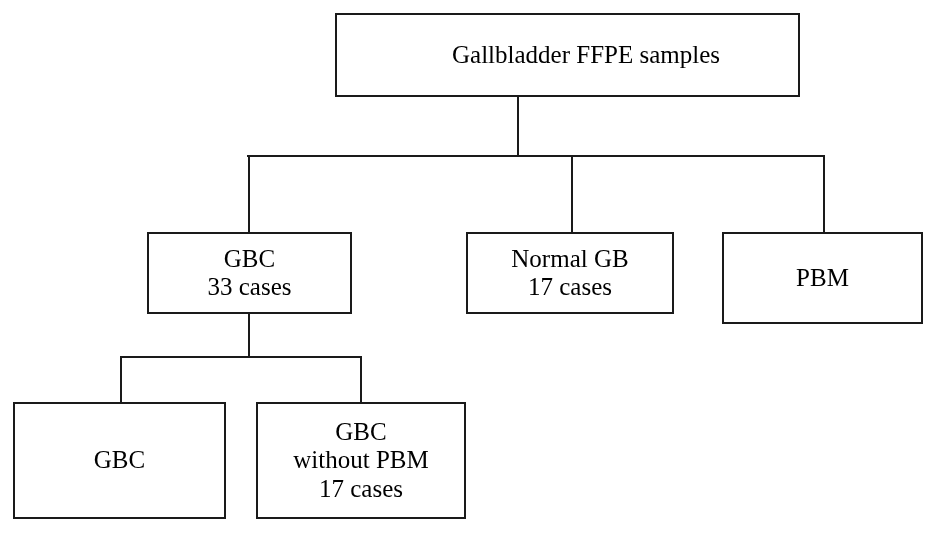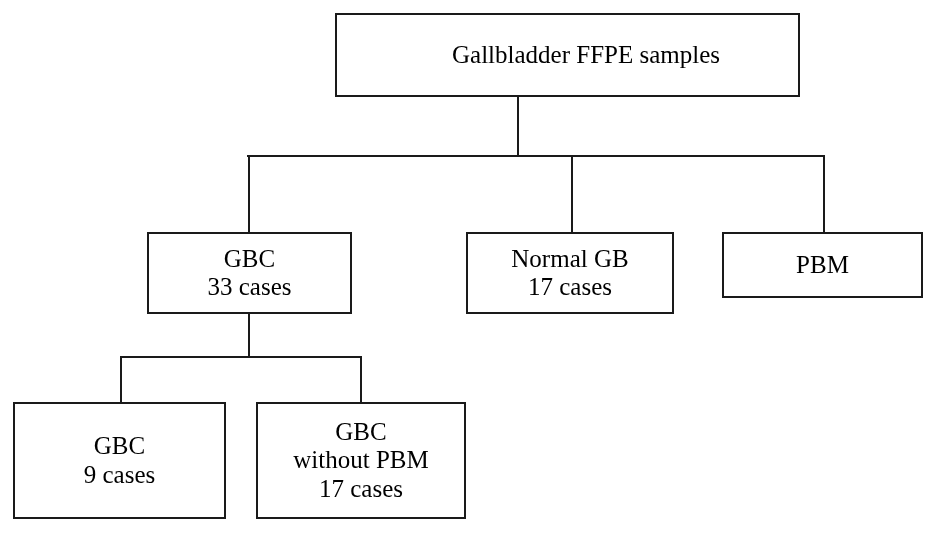--- a/index.html
+++ b/index.html
@@ -32,21 +32,21 @@
     z-index: 2;
   }
   .node .ln {
     display: block;
     white-space: nowrap;
   }
   
   #node-root      { left: 335px; top: 13px;  width: 465px; height: 84px;  font-size: 25px; padding-left: 37px; }
   #node-gbc       { left: 147px; top: 232px; width: 205px; height: 82px;  font-size: 25px; }
   #node-normal-gb { left: 466px; top: 232px; width: 208px; height: 82px;  font-size: 25px; }
-  #node-pbm       { left: 722px; top: 232px; width: 201px; height: 66px;  font-size: 25px; }
+  #node-pbm       { left: 722px; top: 232px; width: 201px; height: 92px;  font-size: 25px; }
   #node-gbc-with    { left: 13px;  top: 402px; width: 213px; height: 117px; font-size: 25px; }
   #node-gbc-without { left: 256px; top: 402px; width: 210px; height: 117px; font-size: 25px; }
 
   
   .conn {
     position: absolute;
     background: #1a1a1a;
     z-index: 1;
   }
   .vline { width: 2px; }
@@ -94,21 +94,20 @@
     <span class="ln">Normal GB</span>
     <span class="ln">17 cases</span>
   </div>
 
   <div class="node" id="node-pbm">
     <span class="ln">PBM</span>
   </div>
 
   <div class="node" id="node-gbc-with">
     <span class="ln">GBC</span>
-    <span class="ln">9 cases</span>
   </div>
 
   <div class="node" id="node-gbc-without">
     <span class="ln">GBC</span>
     <span class="ln">without PBM</span>
     <span class="ln">17 cases</span>
   </div>
 
 </div>
 

